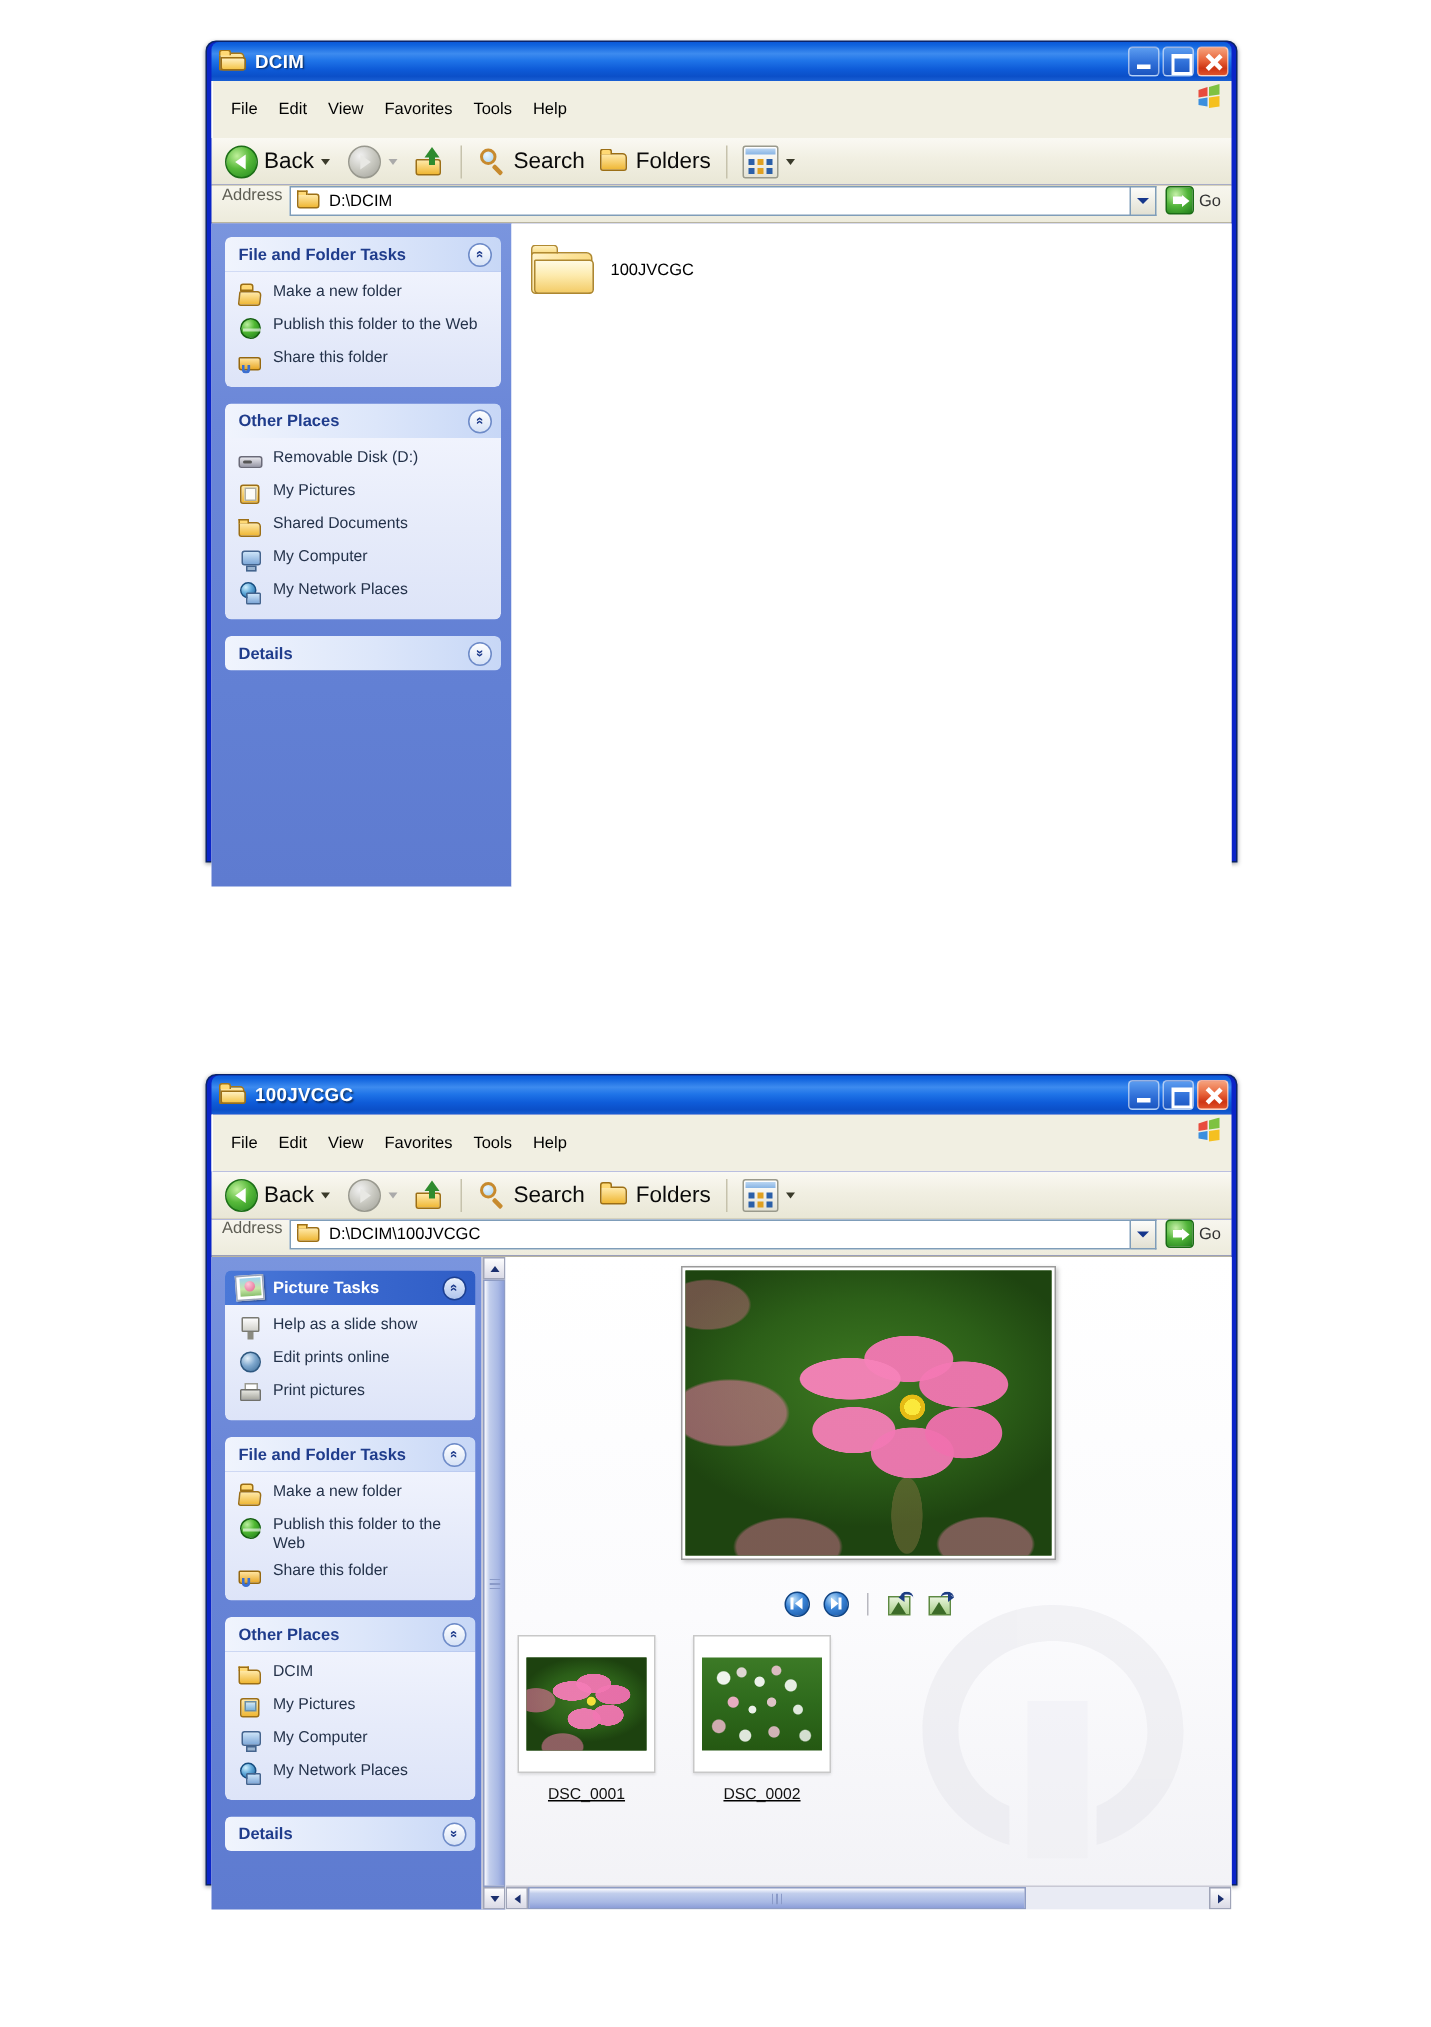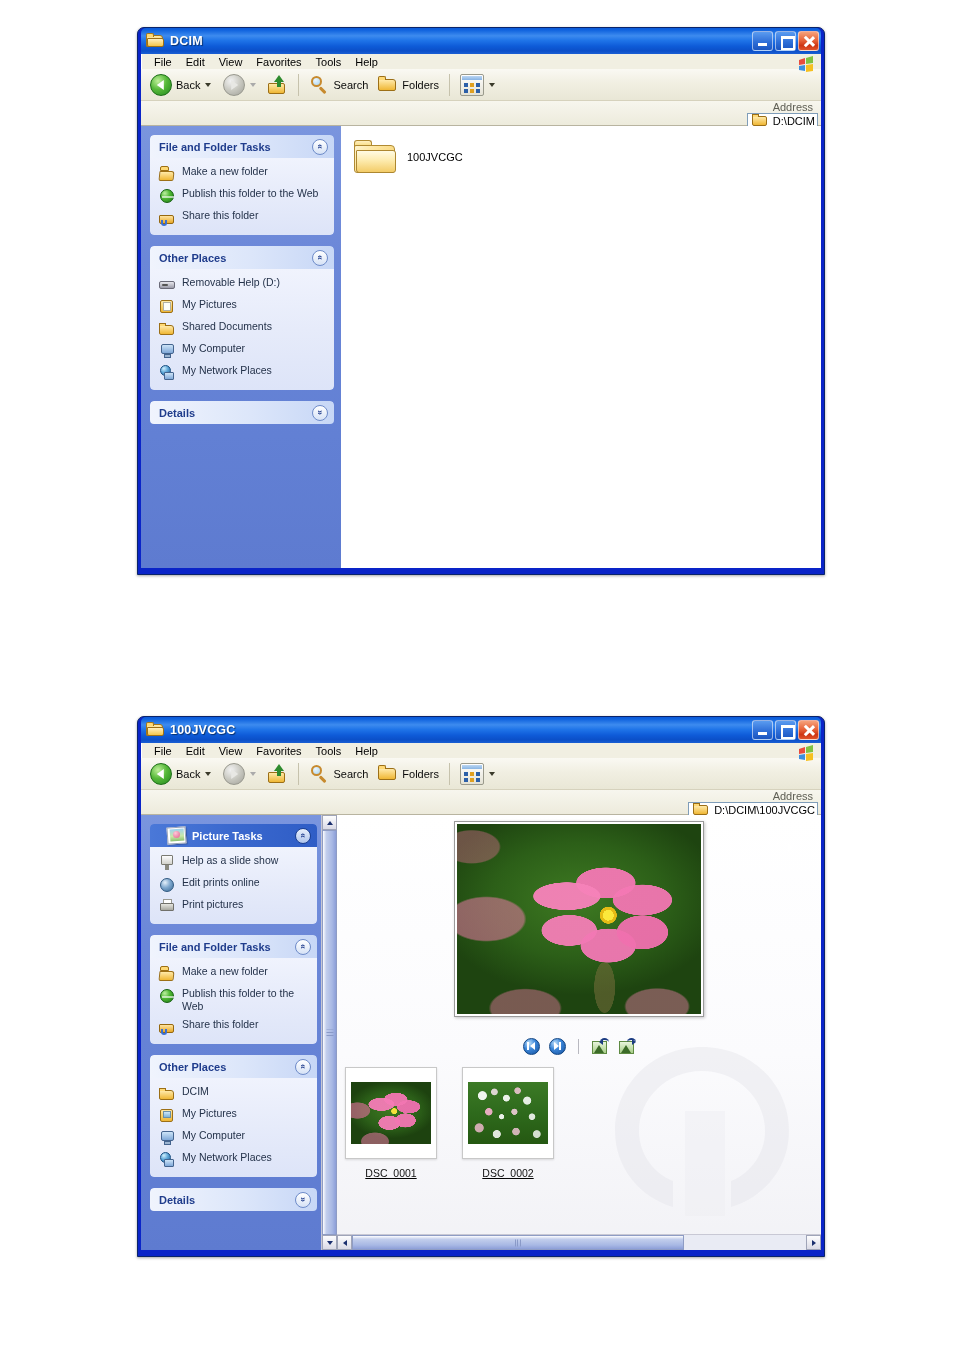--- a/index.html
+++ b/index.html
@@ -72,42 +72,42 @@
   }
   .cap-close::before, .cap-close::after {
     content: ""; position: absolute; left: 9px; top: 3px;
     width: 2.5px; height: 13px; background: #fff;
   }
   .cap-close::before { transform: rotate(45deg); }
   .cap-close::after  { transform: rotate(-45deg); }
 
   
   .menubar {
-    height: 15px; background: #F1EFE2;
+    height: 38px; background: #F1EFE2;
     border-left: 1px solid #FFFFFF;
     display: flex; align-items: center; padding-left: 5px;
     position: relative;
   }
   .menu-item {
     font-size: 11px; color: #000; padding: 2px 7px; cursor: default;
     white-space: nowrap;
   }
   .menu-flag {
     position: absolute; right: 6px; top: 2px; width: 18px; height: 17px;
   }
 
   
   .toolbar {
     height: 32px;
     background: linear-gradient(to bottom,#FAF9F3 0%, #F1EFE2 45%, #E9E7D6 100%);
     display: flex; align-items: center; padding-left: 4px;
     border-bottom: 1px solid #D6D2BD;
   }
   .tb-btn { display: flex; align-items: center; padding: 2px 5px; cursor: default; }
-  .tb-label { font-size: 11px; color: #0A0A0A; margin-left: 4px; white-space: nowrap; }
+  .tb-label { font-size: 15px; color: #0A0A0A; margin-left: 4px; white-space: nowrap; }
   .tb-sep { width: 1px; height: 22px; background: #C6C2AC; margin: 0 5px; flex: none; }
   .tb-caret {
     width: 0; height: 0; border-left: 3.5px solid transparent;
     border-right: 3.5px solid transparent; border-top: 4px solid #3A3A2A;
     margin-left: 5px; margin-right: 2px;
   }
   .circ {
     width: 22px; height: 22px; border-radius: 50%; position: relative; flex: none;
   }
   .circ-green {
@@ -182,23 +182,22 @@
     position: absolute; left: 3px; top: 8px; display: grid;
     grid-template-columns: repeat(3,4px); gap: 2px;
   }
   .views-grid i { width: 4px; height: 4px; background: #2B5FA8; display: block; }
   .views-grid i:nth-child(3n+2) { background: #E0A020; }
 
   
   .addressbar {
     height: 25px;
     background: linear-gradient(to bottom,#F7F6EE,#EDEBDC);
-    display: flex; align-items: flex-end; padding: 0 3px;
+    display: flex; align-items: flex-start; padding: 0 3px;
     border-bottom: 1px solid #B8B4A0;
-    flex-direction: column;
   }
   .addr-label { font-size: 11px; color: #5E5E54; padding: 0 5px 0 4px; white-space: nowrap; }
   .addr-input {
     flex: 1 1 auto; height: 20px; background: #fff;
     border: 1px solid #7F9DB9; display: flex; align-items: center;
     padding: 0 2px; min-width: 0;
   }
   .addr-folder { width: 17px; height: 14px; position: relative; flex: none; margin: 0 4px 0 2px; }
   .addr-folder .b {
     position: absolute; left: 0; top: 2px; width: 15px; height: 10px;
@@ -255,21 +254,21 @@
     padding: 0 6px 0 9px; position: relative;
     background: linear-gradient(to right, #F0F4FD 0%, #DCE6FA 55%, #C7D7F6 100%);
     border-radius: 4px 4px 0 0;
   }
   .panel-head-title {
     font-size: 11px; font-weight: bold; color: #1F3C8C; flex: 1 1 auto;
     white-space: nowrap;
   }
   .panel-head.blue {
     background: linear-gradient(to right,#4A78D8 0%, #3A68CE 50%, #2F5DC6 100%);
-    padding-left: 14px;
+    padding-left: 4px;
   }
   .panel-head.blue .panel-head-title { color: #ffffff; margin-left: 4px; }
   .chevron {
     width: 16px; height: 16px; border-radius: 50%; flex: none;
     background: linear-gradient(to bottom,#FFFFFF,#D6E2F6);
     border: 1px solid #6E8BC8;
     display: flex; align-items: center; justify-content: center;
     position: relative;
   }
   .chevron.onblue { background: linear-gradient(to bottom,#E9F0FC,#AFC4EC); border-color:#1C3F91; }
@@ -787,21 +786,21 @@
           <span class="panel-head-title">Other Places</span>
           <span class="chevron">
             <span class="chev-glyph" style="transform:rotate(90deg)">«</span>
           </span>
         </div>
         <div class="panel-body">
           <div class="task-row">
             <span class="task-ico">
                 <span class="ic-disk"></span>
               </span>
-            <span class="task-label">Removable Help (D:)</span>
+            <span class="task-label">Removable Disk (D:)</span>
           </div>
           <div class="task-row">
             <span class="task-ico ic-mydocs">
                 <span class="b"></span>
                 <span class="p"></span>
               </span>
             <span class="task-label">My Pictures</span>
           </div>
           <div class="task-row">
             <span class="task-ico ic-folder">

